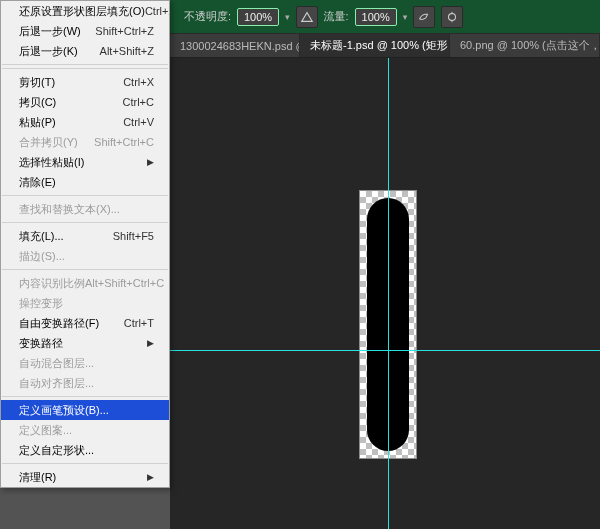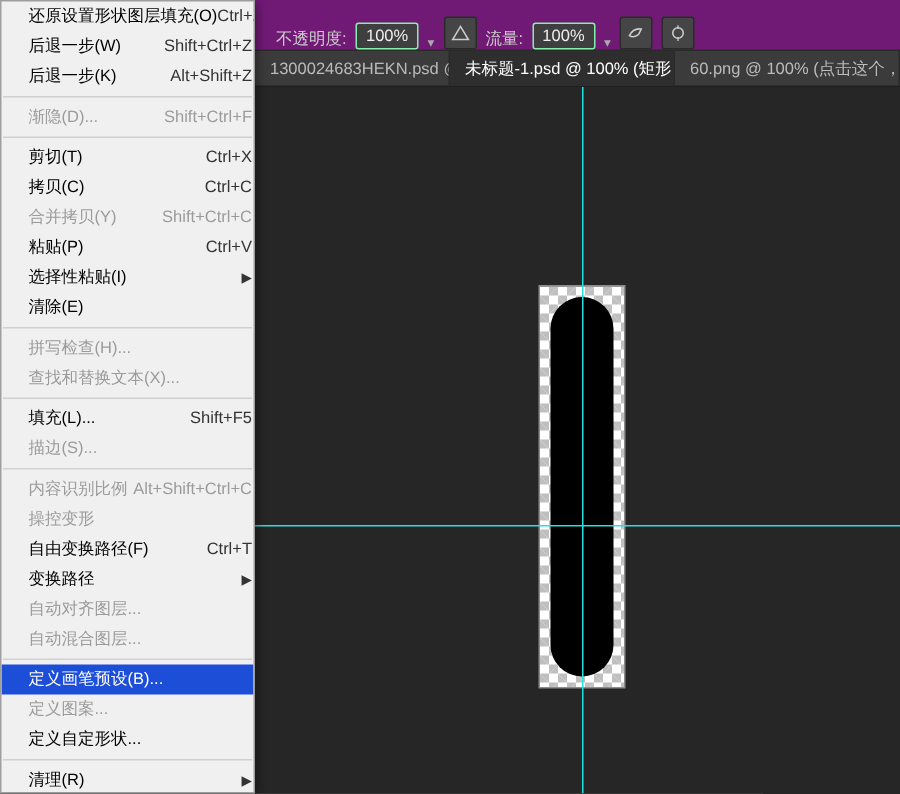--- a/index.html
+++ b/index.html
@@ -1,36 +1,36 @@
 <!DOCTYPE html>
 <html><head>
 <meta charset="utf-8">
 <style>
 *{margin:0;padding:0;box-sizing:border-box;font-family:"Microsoft YaHei",Arial,sans-serif;font-size:11px;-webkit-font-smoothing:antialiased}
 body{background:#535353;width:600px;height:529px;overflow:hidden;position:relative}
-.toolbar{height:34px;background:#701a75;border-bottom:1px solid #2a2a2a;display:flex;align-items:flex-end;padding:0 8px;color:#ccc;gap:6px}
+.toolbar{height:34px;background:#14532d;border-bottom:1px solid #2a2a2a;display:flex;align-items:center;padding:0 8px;color:#ccc;gap:6px}
 .tb-label{color:#ccc}
 .tb-input{background:#3f3f3f;border:1px solid #86efac;color:#eee;width:42px;height:18px;text-align:center;border-radius:2px}
 .tb-iconbtn{width:22px;height:22px;background:#454545;border:1px solid #2a2a2a;border-radius:2px;display:flex;align-items:center;justify-content:center}
 .tb-iconbtn svg{width:14px;height:14px}
 .tabs{height:24px;background:#3b3b3b;border-bottom:1px solid #202020;display:flex;align-items:stretch;padding-left:170px}
 .tab{display:flex;align-items:center;padding:0 10px;color:#bbb;border-right:1px solid #2a2a2a;gap:6px;max-width:150px;white-space:nowrap;overflow:hidden}
 .tab.active{background:#2e2e2e;color:#fff}
 .canvas-area{position:absolute;left:170px;top:58px;right:0;bottom:0;background:#262626}
 .canvas-area .guide-v{position:absolute;top:0;bottom:0;left:218px;width:1px;background:#28e0e0}
 .canvas-area .guide-h{position:absolute;left:0;right:0;top:292px;height:1px;background:#28e0e0}
 .checker{position:absolute;left:190px;top:133px;width:56px;height:267px;background-image:
  linear-gradient(45deg,#bfbfbf 25%,transparent 25%),
  linear-gradient(-45deg,#bfbfbf 25%,transparent 25%),
  linear-gradient(45deg,transparent 75%,#bfbfbf 75%),
  linear-gradient(-45deg,transparent 75%,#bfbfbf 75%);
  background-size:12px 12px;background-position:0 0,0 6px,6px -6px,-6px 0;background-color:#fff;outline:1px solid #8c8c8c}
 .shape{position:absolute;left:197px;top:140px;width:42px;height:253px;background:#000;border-radius:21px}
 .menu{position:absolute;left:0;top:0;width:170px;background:#f0f0f0;border:1px solid #9e9e9e;box-shadow:2px 2px 6px rgba(0,0,0,.35);max-height:529px;overflow:hidden}
-.menu-item{display:flex;align-items:center;justify-content:space-between;padding:3px 1px 3px 18px;color:#000;line-height:14px;cursor:default;white-space:nowrap}
+.menu-item{display:flex;align-items:center;justify-content:space-between;padding:3px 15px 3px 18px;color:#000;line-height:14px;cursor:default;white-space:nowrap}
 .menu-item.disabled{color:#9b9b9b}
 .menu-item.highlight{background:#1d4ed8;color:#fff}
 .menu-item .arrow{font-size:9px;color:#333}
 .menu-sep{height:1px;background:#d0d0d0;margin:3px 1px}
 .kbd{color:#333}
 .menu-item.disabled .kbd{color:#9b9b9b}
 </style>
 </head>
 <body>
 
@@ -86,52 +86,45 @@
     </div>
     <div class="menu-item">
       <span>后退一步(W)</span>
       <span class="kbd">Shift+Ctrl+Z</span>
     </div>
     <div class="menu-item">
       <span>后退一步(K)</span>
       <span class="kbd">Alt+Shift+Z</span>
     </div>
     <div class="menu-sep"></div>
-    <div class="menu-item disabled">
-      <span>渐隐(D)...</span>
-      <span class="kbd">Shift+Ctrl+F</span>
-    </div>
     <div class="menu-sep"></div>
     <div class="menu-item">
       <span>剪切(T)</span>
       <span class="kbd">Ctrl+X</span>
     </div>
     <div class="menu-item">
       <span>拷贝(C)</span>
       <span class="kbd">Ctrl+C</span>
     </div>
+    <div class="menu-item">
+      <span>粘贴(P)</span>
+      <span class="kbd">Ctrl+V</span>
+    </div>
     <div class="menu-item disabled">
       <span>合并拷贝(Y)</span>
       <span class="kbd">Shift+Ctrl+C</span>
-    </div>
-    <div class="menu-item">
-      <span>粘贴(P)</span>
-      <span class="kbd">Ctrl+V</span>
     </div>
     <div class="menu-item">
       <span>选择性粘贴(I)</span>
       <span class="arrow">▶</span>
     </div>
     <div class="menu-item">
       <span>清除(E)</span>
     </div>
     <div class="menu-sep"></div>
-    <div class="menu-item disabled">
-      <span>拼写检查(H)...</span>
-    </div>
     <div class="menu-item disabled">
       <span>查找和替换文本(X)...</span>
     </div>
     <div class="menu-sep"></div>
     <div class="menu-item">
       <span>填充(L)...</span>
       <span class="kbd">Shift+F5</span>
     </div>
     <div class="menu-item disabled">
       <span>描边(S)...</span>
@@ -146,24 +139,24 @@
     </div>
     <div class="menu-item">
       <span>自由变换路径(F)</span>
       <span class="kbd">Ctrl+T</span>
     </div>
     <div class="menu-item">
       <span>变换路径</span>
       <span class="arrow">▶</span>
     </div>
     <div class="menu-item disabled">
-      <span>自动对齐图层...</span>
+      <span>自动混合图层...</span>
     </div>
     <div class="menu-item disabled">
-      <span>自动混合图层...</span>
+      <span>自动对齐图层...</span>
     </div>
     <div class="menu-sep"></div>
     <div class="menu-item highlight">
       <span>定义画笔预设(B)...</span>
     </div>
     <div class="menu-item disabled">
       <span>定义图案...</span>
     </div>
     <div class="menu-item">
       <span>定义自定形状...</span>

